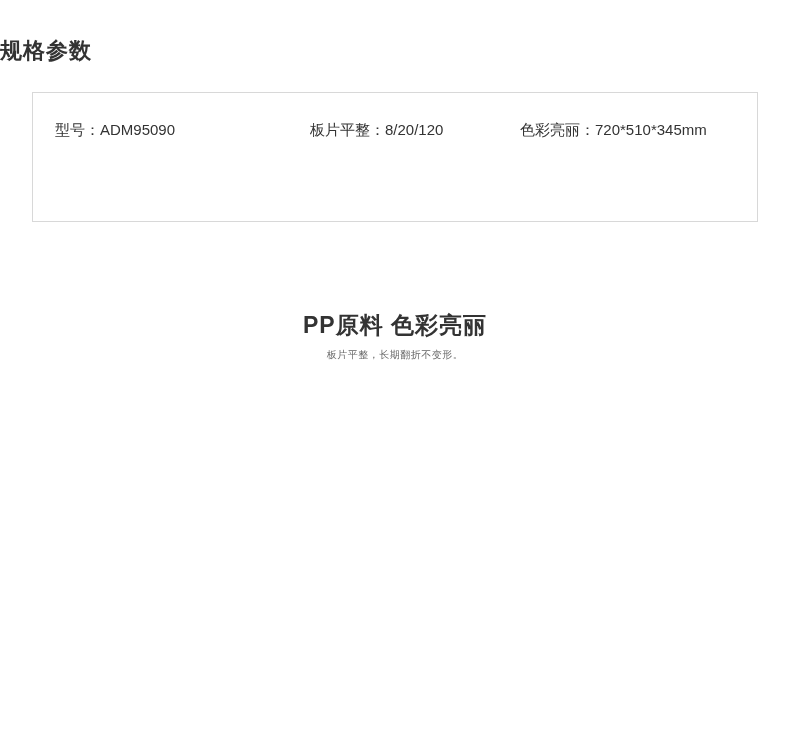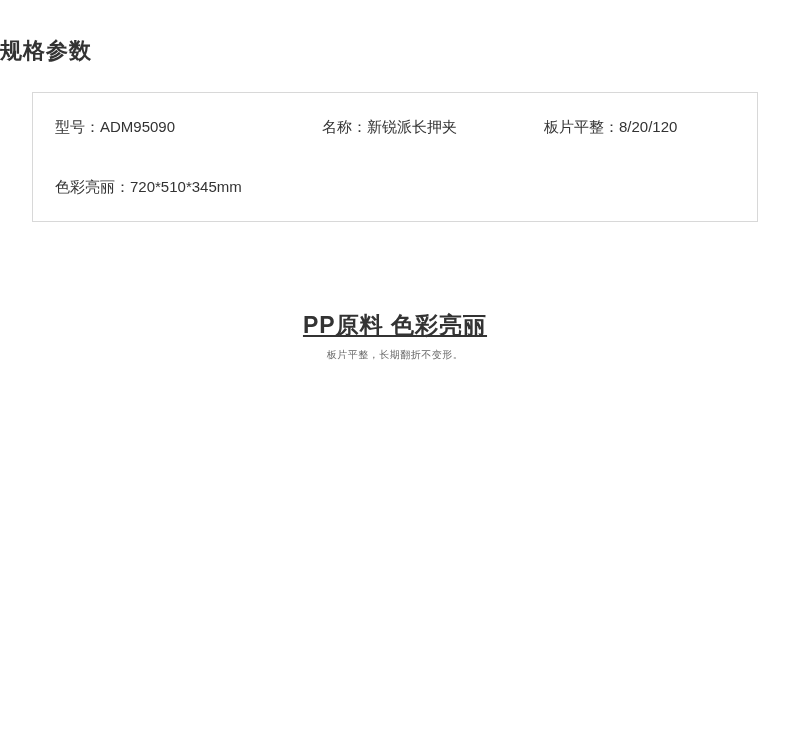--- a/index.html
+++ b/index.html
@@ -41,21 +41,20 @@
   }
   .spec-grid {
     display: grid;
     grid-template-columns: 255px 210px 1fr;
     grid-template-rows: 1fr 1fr;
     width: 100%;
     height: 100%;
     box-sizing: border-box;
     padding: 10px 0 10px 22px;
     align-items: center;
-    gap: 12px;
   }
   .spec-cell {
     font-size: 15px;
     color: #333333;
     line-height: 22px;
     white-space: nowrap;
   }
   .spec-label {
     color: #333333;
   }
@@ -67,21 +66,20 @@
   .feature-heading {
     position: absolute;
     top: 310px;
     left: 0;
     width: 790px;
     text-align: center;
     font-size: 23px;
     font-weight: bold;
     color: #333333;
     letter-spacing: 1px;
-    text-decoration: underline;
   }
   .feature-sub {
     position: absolute;
     top: 348px;
     left: 0;
     width: 790px;
     text-align: center;
     font-size: 10px;
     color: #666666;
     letter-spacing: 0.5px;
@@ -176,23 +174,20 @@
   <div class="spec-title">规格参数</div>
 
   <div class="spec-box">
     <div class="spec-grid">
 
       <div class="spec-cell">
         <span class="spec-label">型号：</span><span class="spec-value">ADM95090</span>
       </div>
 
 
-      <div class="spec-cell">
-        <span class="spec-label">名称：</span><span class="spec-value">新锐派长押夹</span>
-      </div>
 
 
       <div class="spec-cell">
         <span class="spec-label">板片平整：</span><span class="spec-value">8/20/120</span>
       </div>
 
       <div class="spec-cell">
         <span class="spec-label">色彩亮丽：</span><span class="spec-value">720*510*345mm</span>
       </div>
 

